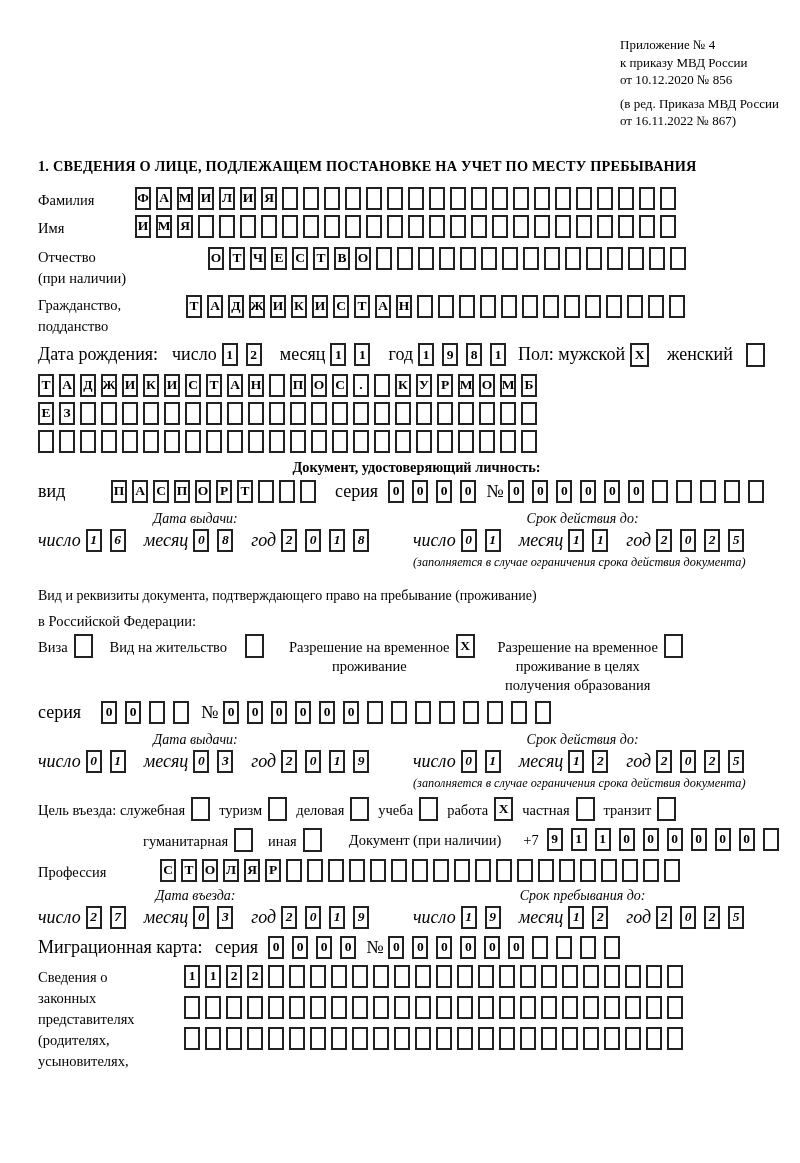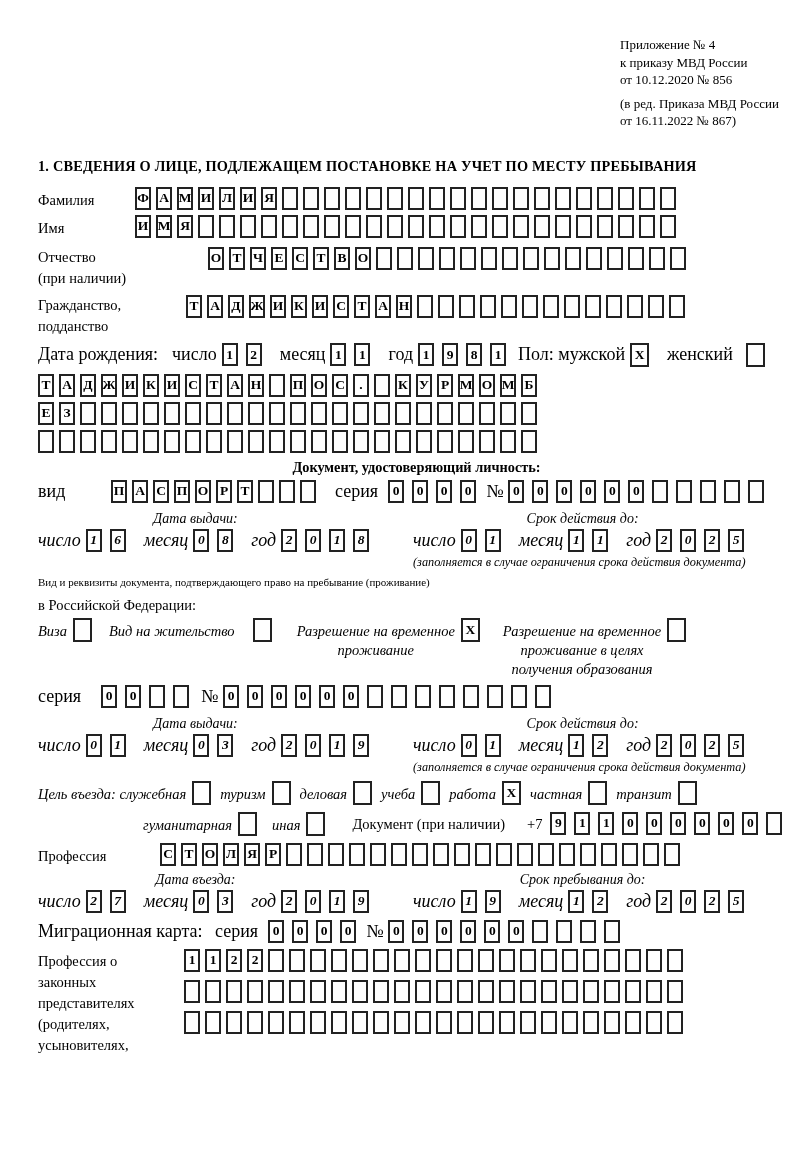--- a/index.html
+++ b/index.html
@@ -34,21 +34,21 @@
   
   .dwrap { display:flex; margin-top:8px;font-style:italic; }
   .dcol { flex:none; }
   .dhead { font-size:14px; text-align:center; margin-bottom:2px; }
   .dline { display:flex; align-items:center; }
   .dline .dl { font-size:18px; margin-right:5px; flex:none; }
   .dline .g { margin-right:10px; }
   .dnote { font-size:12.3px; white-space:nowrap; margin-top:3px; }
   
   .opt { display:flex; align-items:flex-start; margin-right:9px; }
-  .opt .t { font-size:14.5px; line-height:19px; margin-right:6px; padding-top:4px;font-style:italic; }
+  .opt .t { font-size:14.5px; line-height:19px; margin-right:6px; padding-top:4px; }
   .opt .t.center { text-align:center; }
 </style>
 </head>
 <body>
 
 <div class="page">
 
   <div class="appendix">
     <div>Приложение № 4</div>
     <div>к приказу МВД России</div>
@@ -382,21 +382,21 @@
             <span class="cell">2</span>
             <span class="cell">0</span>
             <span class="cell">2</span>
             <span class="cell">5</span>
           </div>
       </div>
       <div class="dnote">(заполняется в случае ограничения срока действия документа)</div>
     </div>
   </div>
 
-  <div style="font-size:11px;margin-top:6px">Вид и реквизиты документа, подтверждающего право на пребывание (проживание)</div>
+  <div style="font-size:14px;margin-top:18px">Вид и реквизиты документа, подтверждающего право на пребывание (проживание)</div>
   <div style="font-size:14.5px;margin-top:9px">в Российской Федерации:</div>
 
   <div class="row" style="margin-top:4px">
     <div class="opt">
       <span class="t">Виза</span>
       <div class="cells cbx">
           <span class="cell"></span>
         </div>
     </div>
     <div class="opt" style="margin-left:8px">
@@ -665,21 +665,21 @@
         <span class="cell">0</span>
         <span class="cell"></span>
         <span class="cell"></span>
         <span class="cell"></span>
         <span class="cell"></span>
       </div>
   </div>
 
   <div class="row" style="margin-top:6px">
     <div style="width:146px;flex:none">
-      <div class="lbl2" style="padding-top:2px">Профессия о</div>
+      <div class="lbl2" style="padding-top:2px">Сведения о</div>
       <div class="lbl2">законных</div>
       <div class="lbl2">представителях</div>
       <div class="lbl2">(родителях,</div>
       <div class="lbl2">усыновителях,</div>
 
     </div>
     <div class="stack">
       <div class="cells" style="margin-bottom:8px">
           <span class="cell">1</span>
           <span class="cell">1</span>

